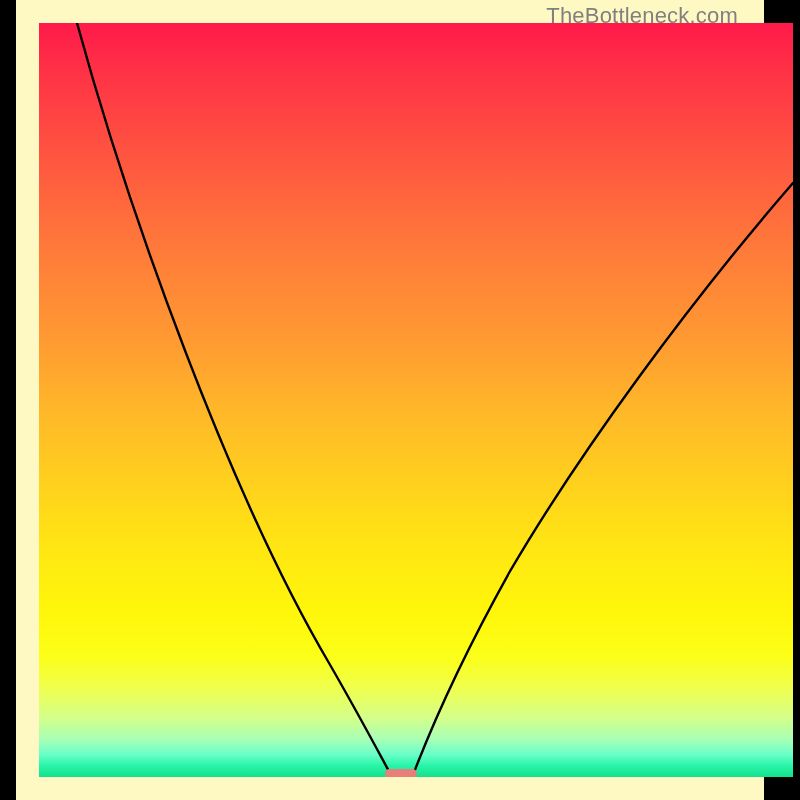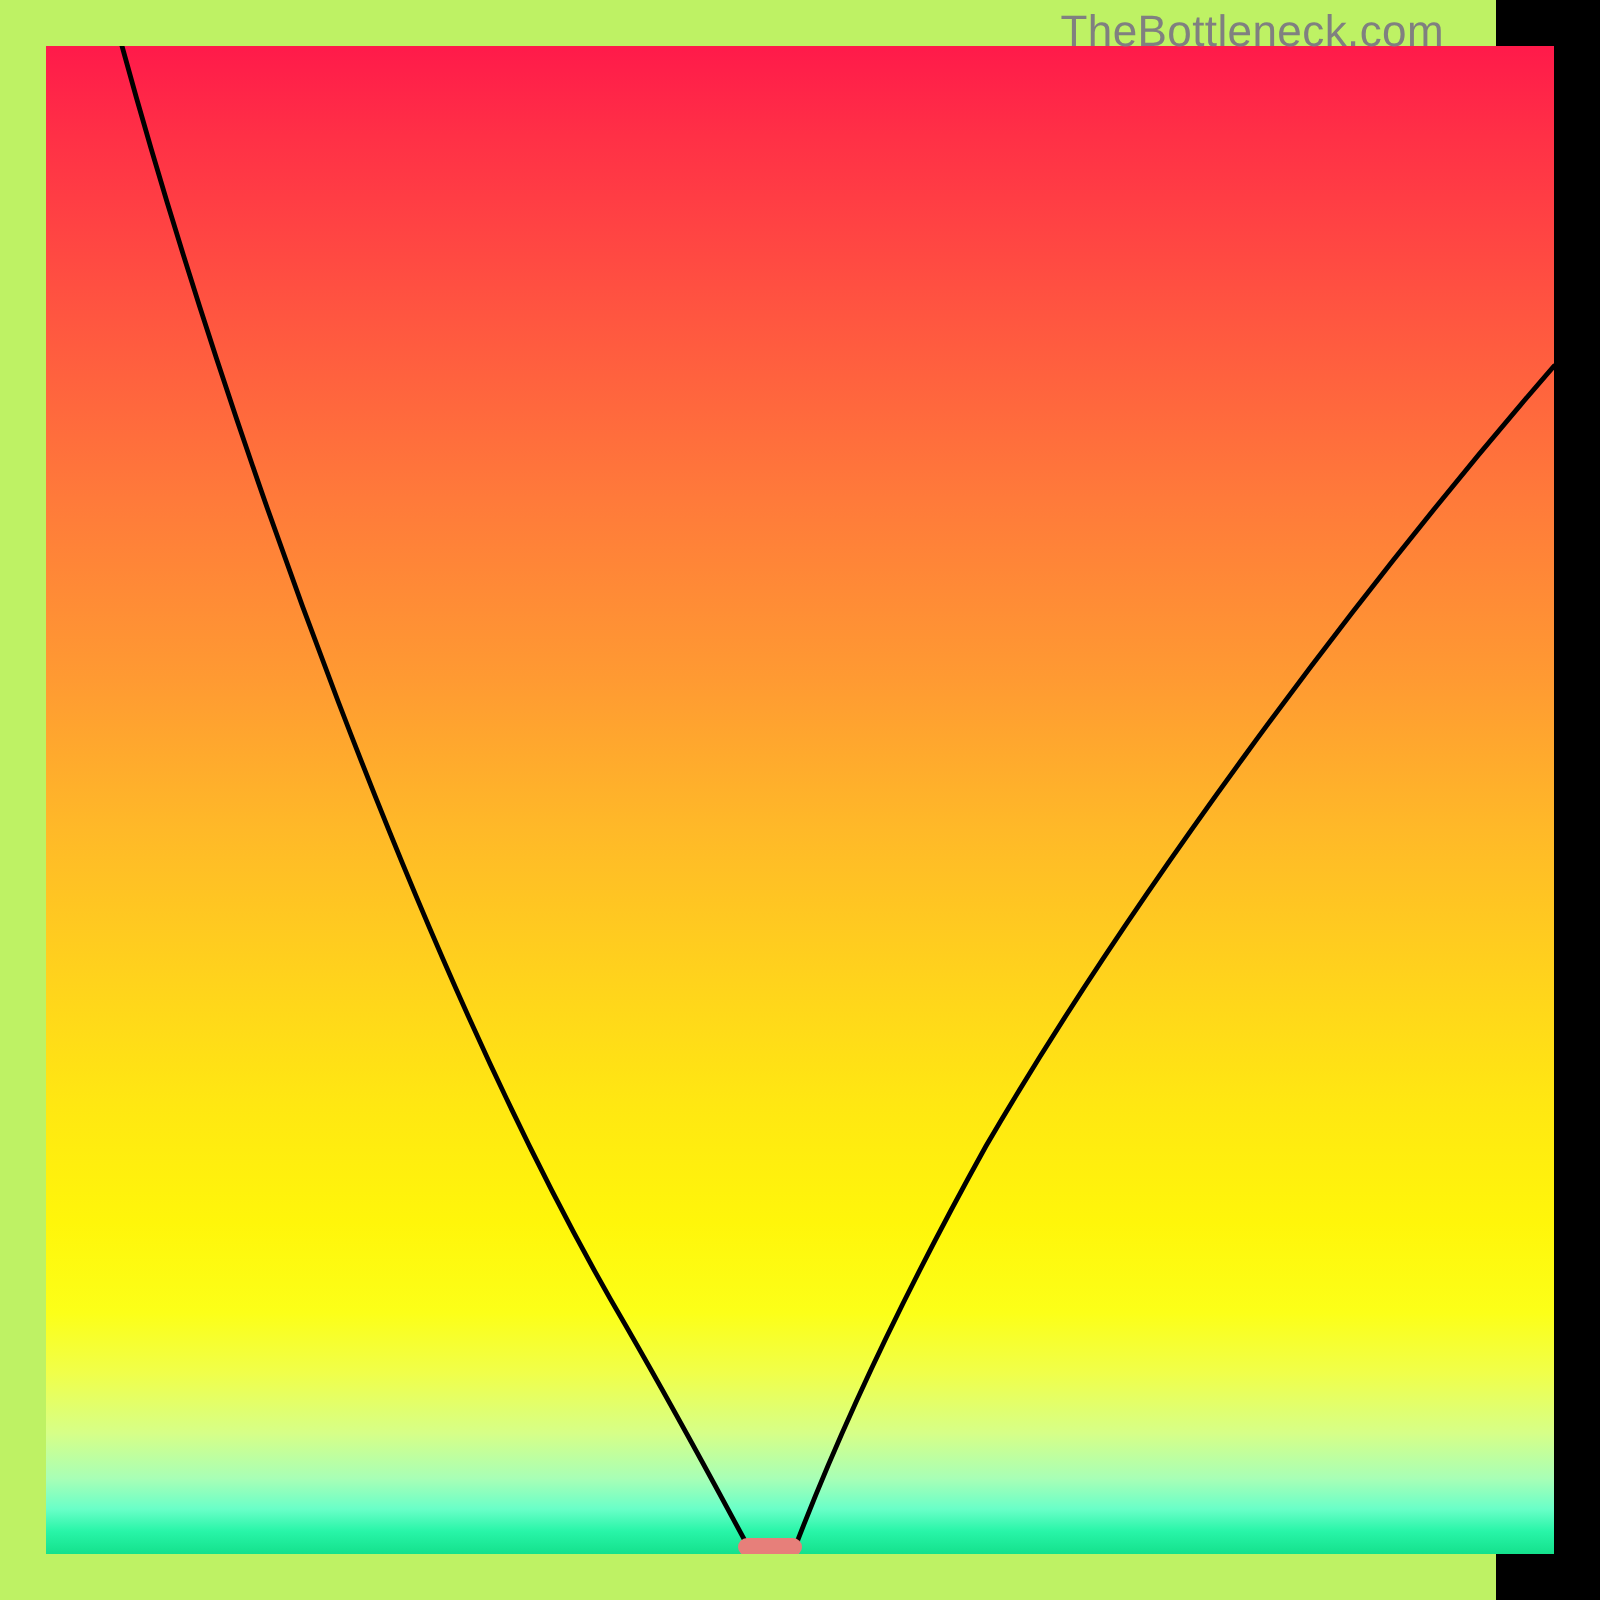--- a/index.html
+++ b/index.html
@@ -6,23 +6,23 @@
     margin: 0;
     padding: 0;
     width: 800px;
     height: 800px;
     overflow: hidden;
     background: #000;
     font-family: Arial, Helvetica, sans-serif;
   }
   .frame {
     position: absolute;
-    left: 0; top: 0;
+    left: 16px; top: 0;
     width: 748px; height: 800px;
-    background: #bef264;
+    background: #fef9c3;
   }
   .plot {
     position: absolute;
     left: 23px;
     top: 23px;
     width: 754px;
     height: 754px;
     overflow: hidden;
   }
   .gradient {

